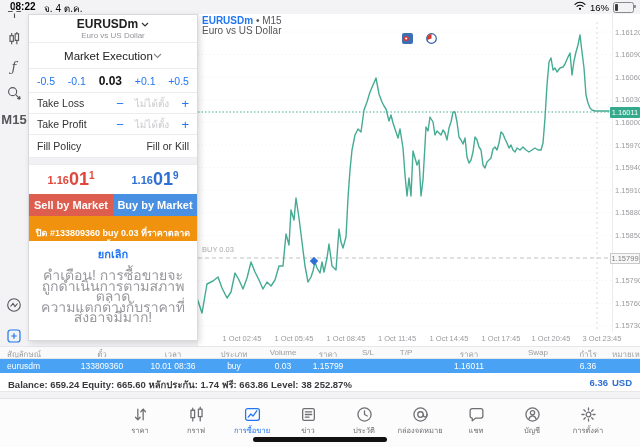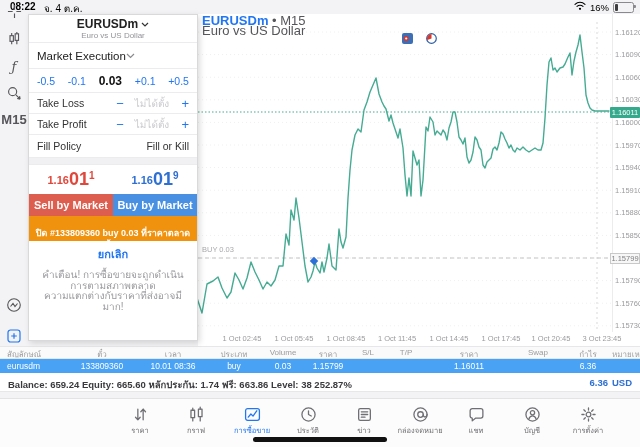--- a/index.html
+++ b/index.html
@@ -20,21 +20,21 @@
   .rail-icon{position:absolute;left:0;width:28px;text-align:center;color:#55555a;}
   .rail-icon svg{display:block;margin:0 auto;}
   .tf-label{position:absolute;left:0;width:28px;top:112px;text-align:center;font-size:13px;font-weight:bold;color:#55555a;}
   
   .panel{position:absolute;left:28px;top:14px;width:170px;height:327px;background:#fff;
          border:1px solid #d9d9dc;box-sizing:border-box;box-shadow:2px 2px 6px rgba(0,0,0,.14);z-index:6;}
   .p-sym{height:27px;border-bottom:1px solid #ececee;text-align:center;}
   .p-sym .s1{font-size:12px;font-weight:bold;padding-top:2px;display:flex;justify-content:center;align-items:center;gap:3px;}
   .p-sym .s2{font-size:8px;color:#93939a;margin-top:0px;}
   .p-row{display:flex;align-items:center;border-bottom:1px solid #ececee;padding:0 8px;box-sizing:border-box;}
-  .p-exec{height:26px;font-size:11.5px;justify-content:flex-start;}
+  .p-exec{height:26px;font-size:11.5px;justify-content:center;}
   .p-vol{height:24px;font-size:10.5px;justify-content:space-between;}
   .p-vol .b{color:#2176f3;}
   .p-vol .v{color:#111;font-size:12px;font-weight:bold;}
   .p-sltp{height:21px;font-size:10.5px;color:#333;}
   .p-sltp .lab{flex:1;}
   .p-sltp .minus{color:#2176f3;font-size:13px;width:18px;text-align:center;}
   .p-sltp .notset{color:#c9c9ce;font-size:10px;width:46px;text-align:center;}
   .p-sltp .plus{color:#2176f3;font-size:13px;width:14px;text-align:right;}
   .p-fill{height:23px;font-size:10.5px;justify-content:space-between;color:#333;}
   .p-band{height:6px;background:#f1f1f4;border-bottom:1px solid #ececee;}
@@ -42,24 +42,24 @@
   .p-price{flex:1;display:flex;align-items:flex-end;justify-content:center;padding-bottom:7px;}
   .p-price .pre{font-size:11px;font-weight:bold;line-height:13px;}
   .p-price .big{font-size:18px;font-weight:bold;line-height:16px;}
   .p-price .sup{font-size:10px;font-weight:bold;line-height:22px;align-self:flex-start;}
   .sellc{color:#e0473a;} .buyc{color:#2d6fd3;}
   .p-btns{height:22px;display:flex;}
   .p-btn{flex:1;color:#fff;font-size:11px;font-weight:bold;display:flex;align-items:center;justify-content:center;}
   .sell-bg{background:#dd5d4e;} .buy-bg{background:#4a90e2;}
   .p-orange{height:25px;background:#f0920e;color:#fff;font-size:9px;font-weight:bold;text-align:center;line-height:11px;padding-top:12px;box-sizing:border-box;}
   .p-cancel{height:25px;display:flex;align-items:center;justify-content:center;color:#2176f3;font-size:11px;font-weight:bold;}
-  .p-warn{font-size:10px;color:#98989d;text-align:center;line-height:10.5px;padding:4px 6px 0 6px;}
+  .p-warn{font-size:14px;color:#98989d;text-align:center;line-height:10.5px;padding:4px 6px 0 6px;}
   
   .chart{position:absolute;left:198px;top:14px;width:442px;height:332px;background:#fff;}
-  .c-head{position:absolute;left:4px;top:2px;font-size:13px;line-height:10px;z-index:3;}
+  .c-head{position:absolute;left:4px;top:2px;font-size:10px;line-height:10px;z-index:3;}
   .c-head .sym{color:#2176f3;font-weight:bold;} .c-head .sep{color:#55555a;}
   .c-head .sub{color:#55555a;}
   .plot-svg{position:absolute;left:0;top:0;}
   .axis{position:absolute;left:414px;top:0;width:28px;height:318px;border-left:1px solid #ececec;}
   .axis-label{position:absolute;left:2px;font-size:7.5px;color:#9b9b9f;white-space:nowrap;}
   .tag{position:absolute;left:412px;width:30px;height:11px;font-size:7.5px;display:flex;align-items:center;justify-content:center;z-index:4;box-sizing:border-box;}
   .tag-cur{background:#35a98c;color:#fff;border-radius:1px;}
   .tag-pos{background:#f7f7f7;border:1px solid #c9c9c9;color:#808084;}
   .time-row{position:absolute;left:9px;top:318px;width:442px;height:14px;background:#fff;}
   .time-label{position:absolute;top:2px;width:72px;text-align:center;font-size:7.5px;color:#9b9b9f;white-space:nowrap;}
@@ -335,30 +335,30 @@
               </g>
             </svg></span><div class="lbl">กราฟ</div></div>
         <div class="tab active"><span><svg width="17" height="17" viewBox="0 0 16 16">
               <g fill="none" stroke="currentColor" stroke-width="1.2" stroke-linecap="round" stroke-linejoin="round">
                 <rect x="1.5" y="2.5" width="13" height="11" rx="2"></rect>
                 <path d="M4 10.5L6.5 7.5 8.5 9.5 12 4.5"></path>
               </g>
             </svg></span><div class="lbl">การซื้อขาย</div></div>
         <div class="tab"><span><svg width="17" height="17" viewBox="0 0 16 16">
               <g fill="none" stroke="currentColor" stroke-width="1.2" stroke-linecap="round" stroke-linejoin="round">
+                <rect x="2.5" y="2.5" width="11" height="11" rx="1.5"></rect>
+                <path d="M5 5.5h6M5 8h6M5 10.5h3.5"></path>
+              </g>
+            </svg></span><div class="lbl">ข่าว</div></div>
+        <div class="tab"><span><svg width="17" height="17" viewBox="0 0 16 16">
+              <g fill="none" stroke="currentColor" stroke-width="1.2" stroke-linecap="round" stroke-linejoin="round">
                 <circle cx="8" cy="8" r="6.2"></circle>
                 <path d="M8 4.5V8l2.6 1.4"></path>
               </g>
             </svg></span><div class="lbl">ประวัติ</div></div>
-        <div class="tab"><span><svg width="17" height="17" viewBox="0 0 16 16">
-              <g fill="none" stroke="currentColor" stroke-width="1.2" stroke-linecap="round" stroke-linejoin="round">
-                <rect x="2.5" y="2.5" width="11" height="11" rx="1.5"></rect>
-                <path d="M5 5.5h6M5 8h6M5 10.5h3.5"></path>
-              </g>
-            </svg></span><div class="lbl">ข่าว</div></div>
         <div class="tab"><span><svg width="17" height="17" viewBox="0 0 16 16">
               <g fill="none" stroke="currentColor" stroke-width="1.2" stroke-linecap="round" stroke-linejoin="round">
                 <circle cx="8" cy="8" r="6.2"></circle>
                 <circle cx="8" cy="8" r="2.6"></circle>
                 <path d="M10.6 8c0 1.8 1 2.4 2 2.2 1-.2 1.6-1 1.6-2.2"></path>
               </g>
             </svg></span><div class="lbl">กล่องจดหมาย</div></div>
         <div class="tab"><span><svg width="17" height="17" viewBox="0 0 16 16">
               <g fill="none" stroke="currentColor" stroke-width="1.2" stroke-linecap="round" stroke-linejoin="round">
                 <path d="M2 4.5A2 2 0 0 1 4 2.5h8a2 2 0 0 1 2 2v5a2 2 0 0 1-2 2H7l-3 2.5v-2.5H4a2 2 0 0 1-2-2z"></path>

